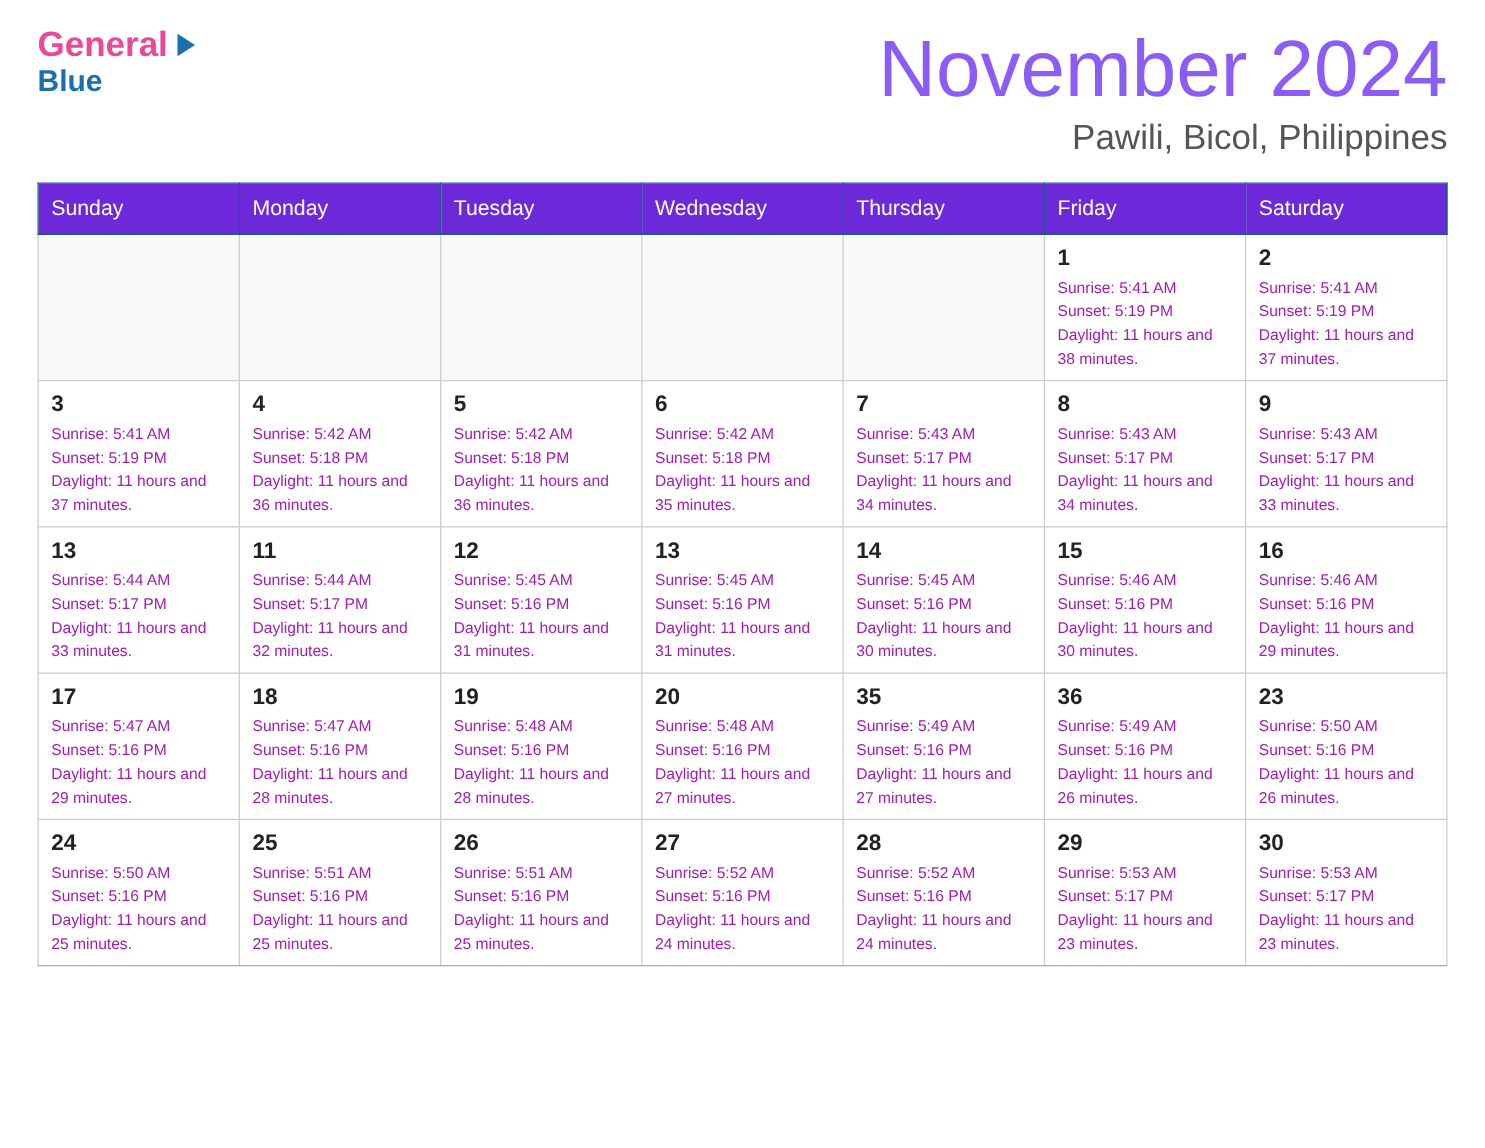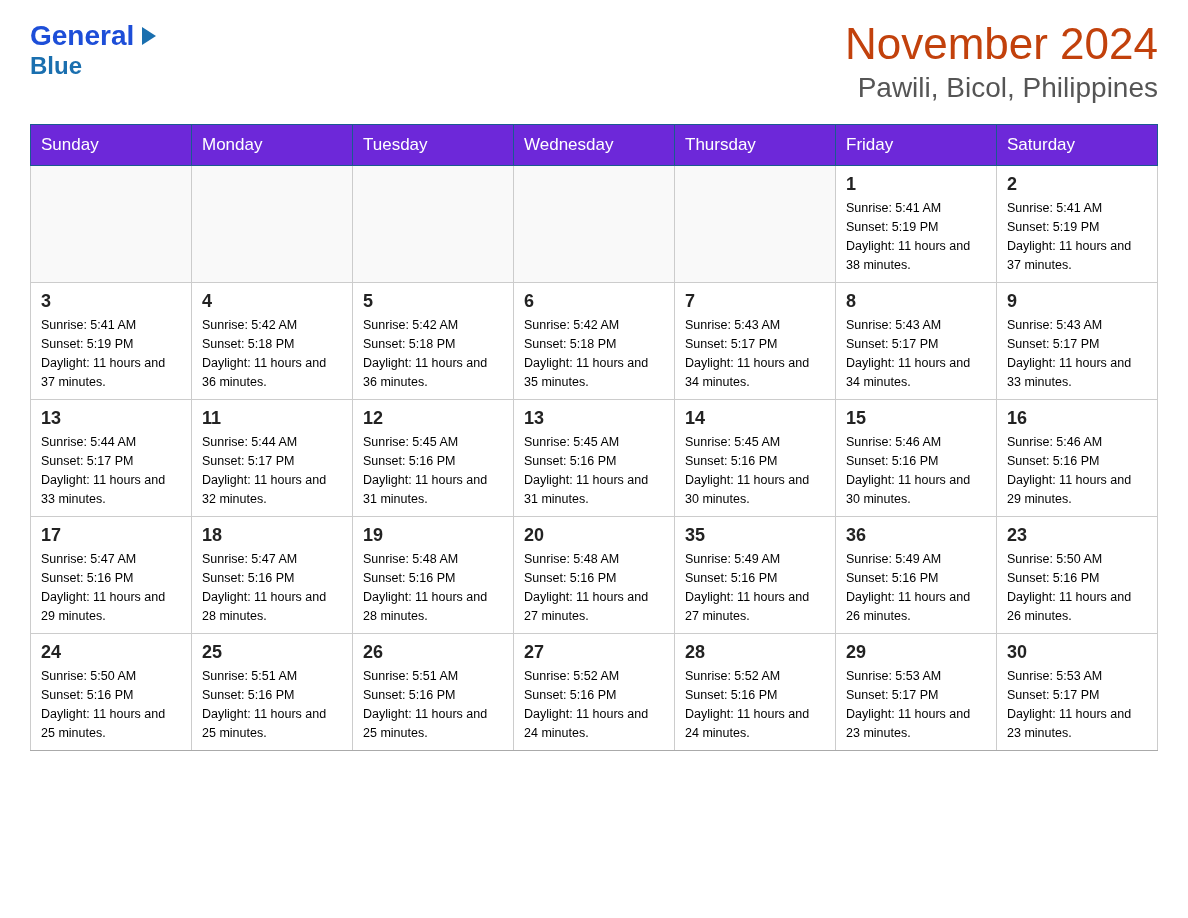--- a/index.html
+++ b/index.html
@@ -13,23 +13,23 @@
     .header {
       display: flex;
       justify-content: space-between;
       align-items: flex-start;
       margin-bottom: 20px;
     }
     .title-area {
       text-align: right;
     }
     .month-title {
-      font-size: 44px;
+      font-size: 64px;
       font-weight: 300;
-      color: #c2410c;
+      color: #8b5cf6;
       line-height: 1.1;
     }
     .location {
       font-size: 28px;
       color: #555;
       margin-top: 4px;
     }
     .calendar {
       width: 100%;
       border-collapse: collapse;
@@ -56,21 +56,21 @@
     }
     .day-number {
       font-size: 18px;
       font-weight: bold;
       color: #222;
       display: block;
       margin-bottom: 4px;
     }
     .day-info {
       font-size: 12.5px;
-      color: #000000;
+      color: #a21caf;
       line-height: 1.5;
     }
     .empty-cell {
       background: #f9f9f9;
     }
     .calendar tbody tr td {
       border-bottom: 1px solid #ccc;
     }
     .calendar tbody tr:last-child td {
       border-bottom: 1px solid #aaa;
@@ -88,21 +88,21 @@
       display: flex;
     }
   </style>
 </head>
 <body>
 
 <div class="header">
   <div class="logo-container">
     <div class="logo-text-group">
       <div style="display:flex; align-items:center;">
-        <span style="font-size:28px; font-weight:bold; color:#1d4ed8;">General</span>
+        <span style="font-size:28px; font-weight:bold; color:#ec4899;">General</span>
         <svg width="22" height="22" viewBox="0 0 22 22" style="margin-left:2px;">
           <polygon points="6,2 20,11 6,20" fill="#1a6faf"></polygon>
         </svg>
       </div>
       <div class="logo-blue-row">
         <span style="font-size:24px; font-weight:bold; color:#1a6faf;">Blue</span>
       </div>
     </div>
   </div>
   <div class="title-area">

